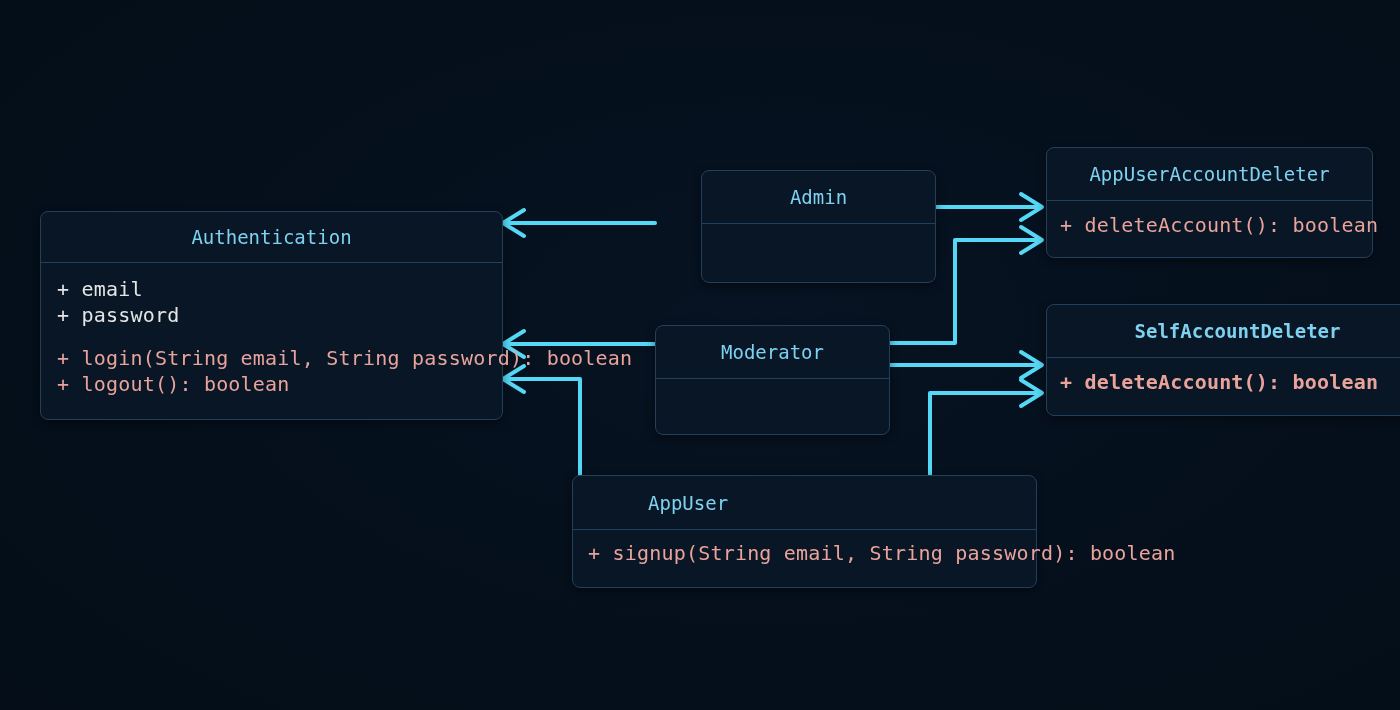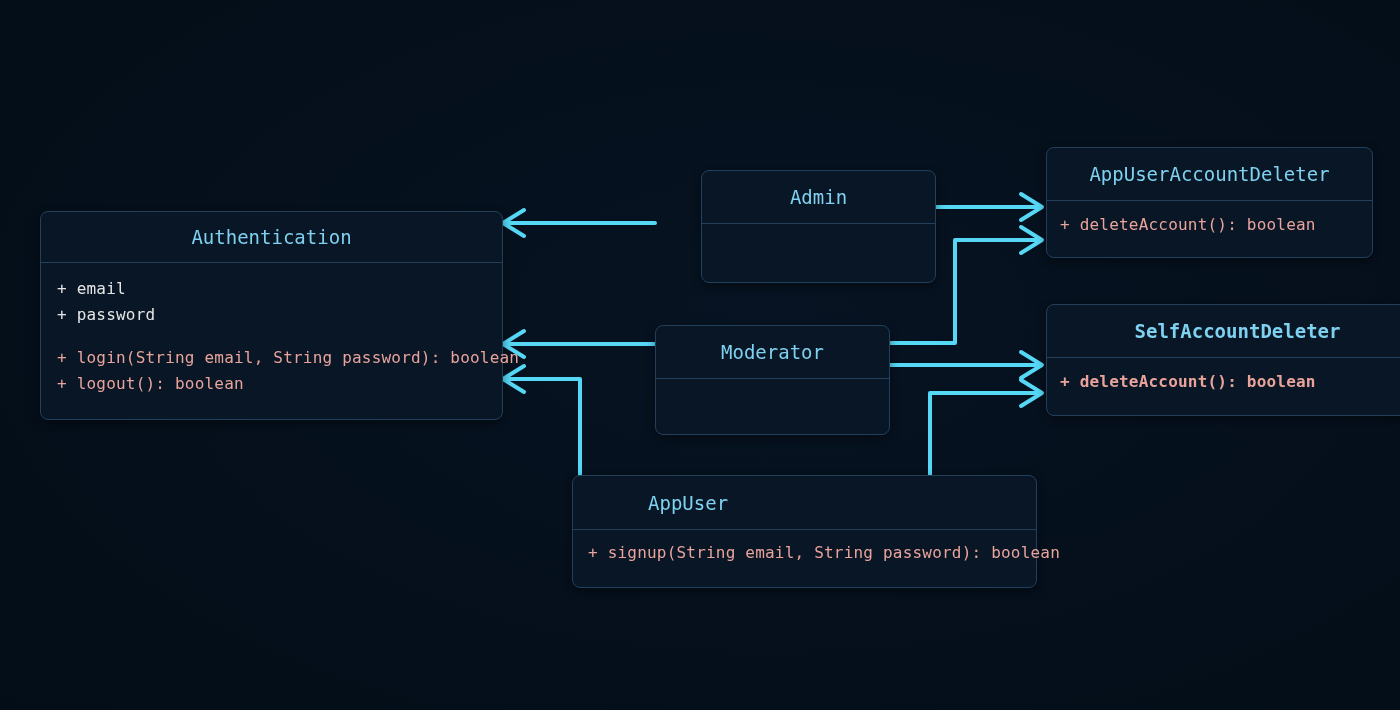--- a/index.html
+++ b/index.html
@@ -39,21 +39,21 @@
   .cls-title {
     color: #7ed2f0;
     font-size: 19px;
     white-space: pre;
   }
   .cls-body {
     flex: 1 1 auto;
     box-sizing: border-box;
   }
   .member {
-    font-size: 16px;
+    font-size: 20px;
     letter-spacing: 0.2px;
     line-height: 26px;
     white-space: pre;
   }
   .member.attr { color: #e5e5e5; }
   .member.method { color: #e9a39b; }
   .attr-group { margin-bottom: 17px; }
   #connector-layer {
     position: absolute;
     left: 0;

